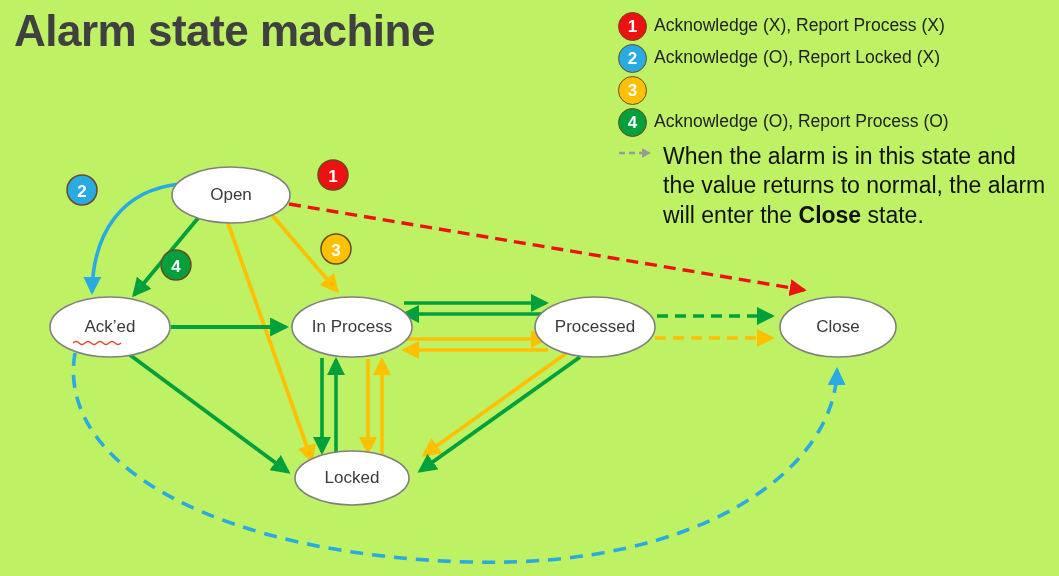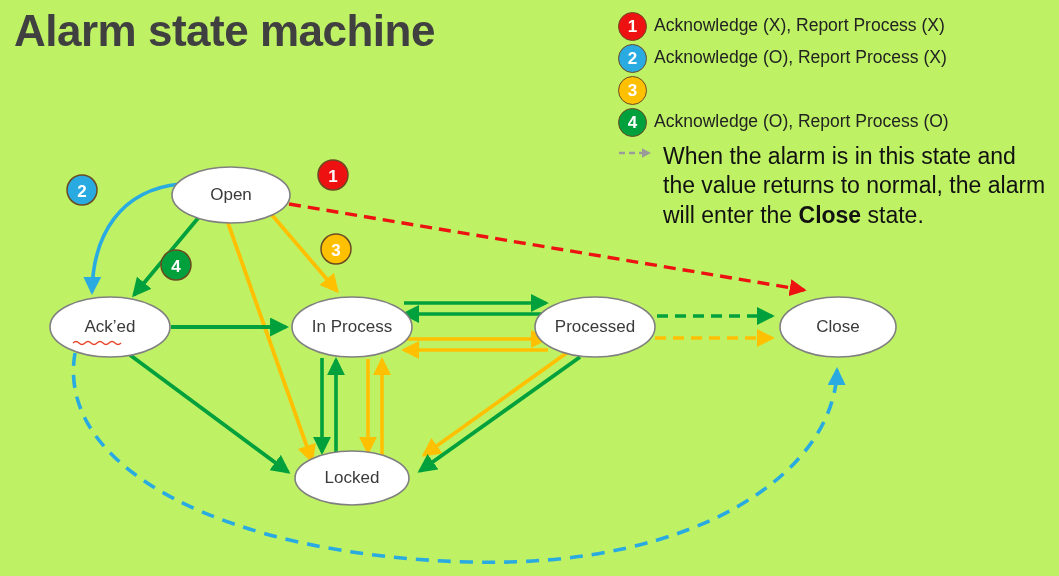--- a/index.html
+++ b/index.html
@@ -159,21 +159,21 @@
 
   <div id="legend">
 
     <div class="legend-row">
       <div class="badge" style="background:#EE1111">1</div>
       <div class="legend-text">Acknowledge (X), Report Process (X)</div>
     </div>
 
     <div class="legend-row">
       <div class="badge" style="background:#29ABE2">2</div>
-      <div class="legend-text">Acknowledge (O), Report Process (X)</div>
+      <div class="legend-text">Acknowledge (O), Report Locked (X)</div>
     </div>
 
     <div class="legend-row">
       <div class="badge" style="background:#FFC000">3</div>
     </div>
 
     <div class="legend-row">
       <div class="badge" style="background:#00A03C">4</div>
       <div class="legend-text">Acknowledge (O), Report Process (O)</div>
     </div>

